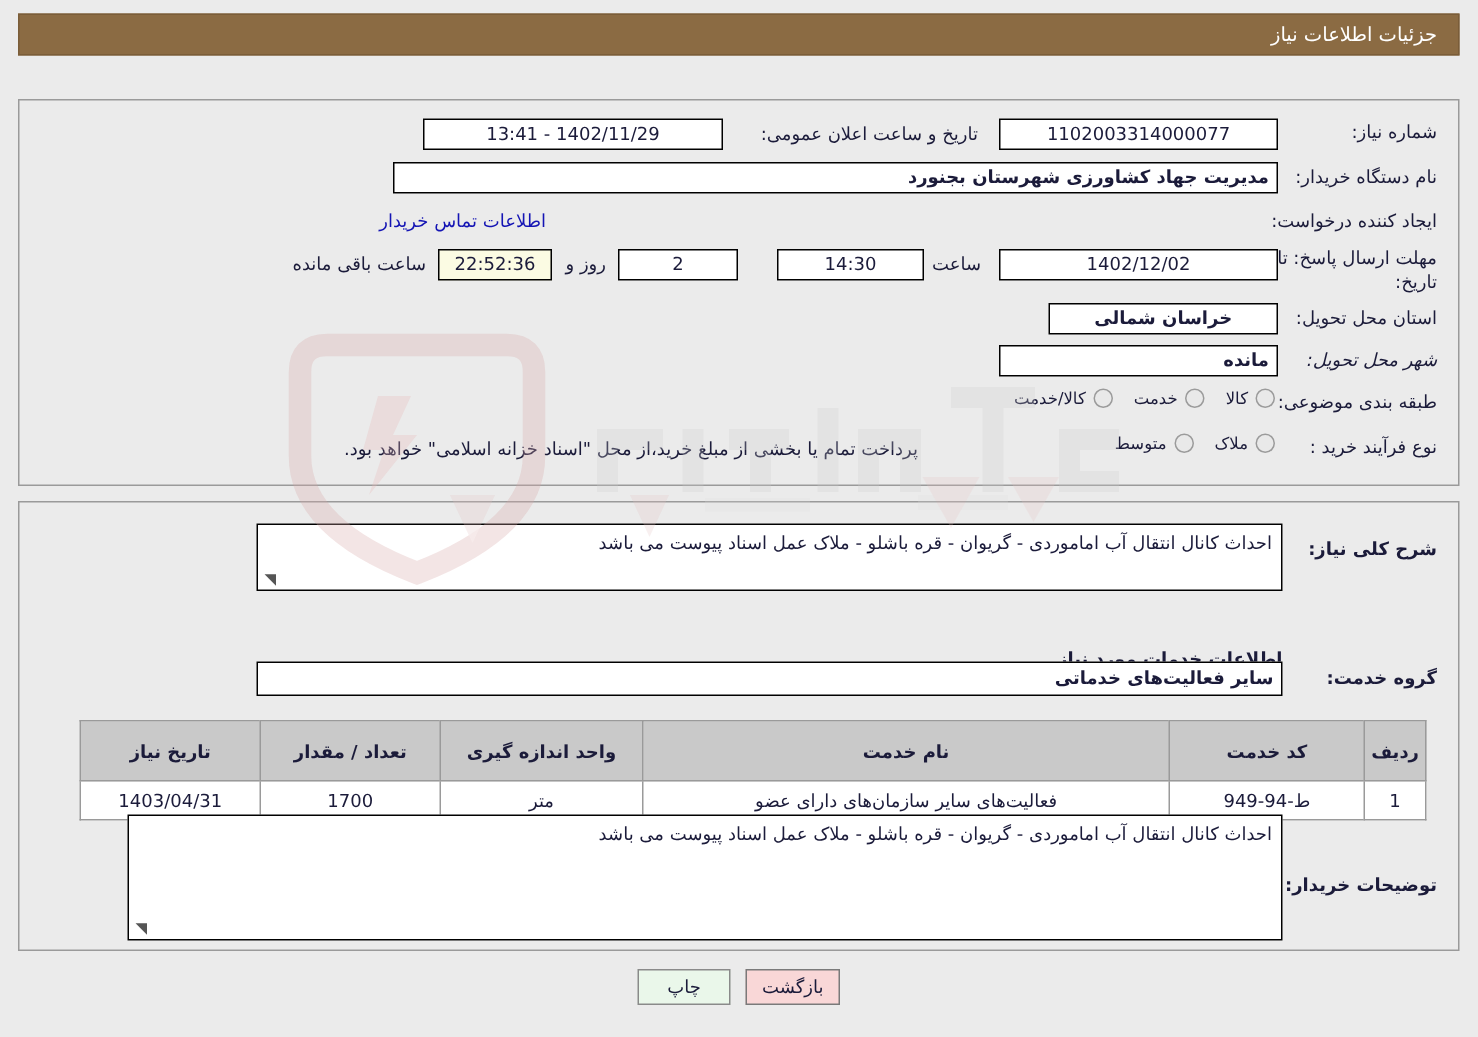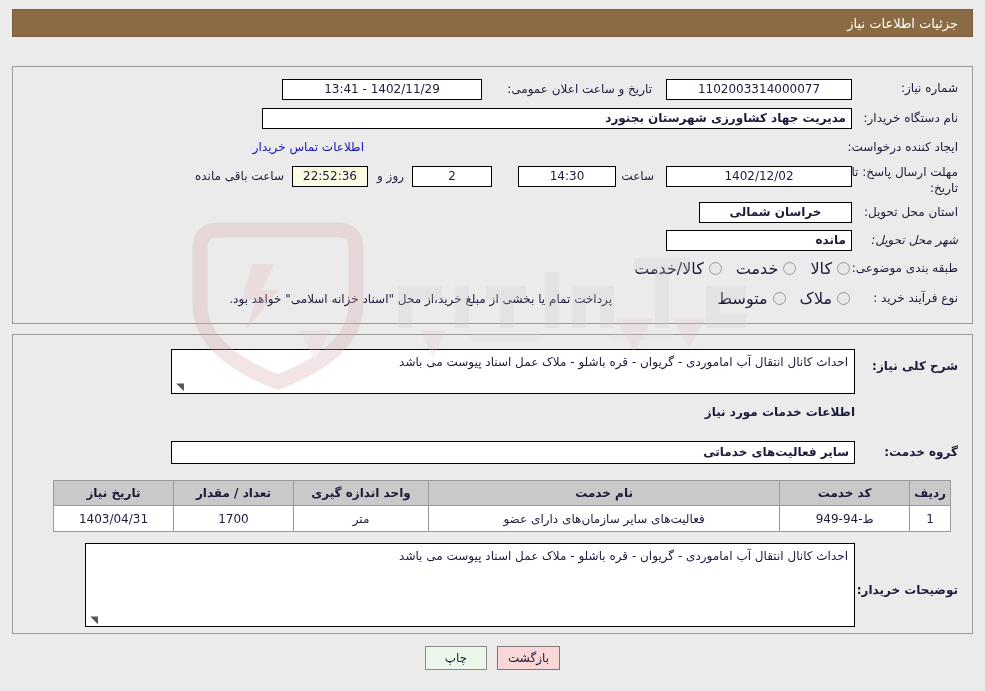--- a/index.html
+++ b/index.html
@@ -115,21 +115,21 @@
   .radio {
     width: 13px;
     height: 13px;
     border-radius: 50%;
     border: 1px solid #9b9b9b;
     background: #e9e9e9;
     display: inline-block;
     position: relative;
     flex: none;
   }
-  .radio-label { font-size: 16px; color: #1b1b3a; }
+  .radio-label { font-size: 11px; color: #1b1b3a; }
 
   
   .ta {
     background: #ffffff;
     border: 1px solid #000000;
     font-size: 12px;
     color: #1b1b3a;
     padding: 4px 6px 0 6px;
     text-align: right;
     position: relative;
@@ -146,20 +146,21 @@
     font-size: 10px;
     line-height: 10px;
   }
 
   
   .sect-head {
     position: absolute;
     font-size: 12px;
     font-weight: bold;
     color: #1b1b3a;
+    margin-top: 27px;
   }
 
   
   .tbl-wrap {
     position: absolute;
     left: 40px;
     top: 145px;
     width: 898px;
   }
   table.grid {
@@ -168,21 +169,21 @@
     font-size: 12px;
     background: #ffffff;
     border: 1px solid #9a9a9a;
   }
   table.grid th {
     background: #c9c9c9;
     border: 1px solid #9a9a9a;
     color: #1b1b3a;
     font-weight: bold;
     font-size: 12px;
-    height: 25px;
+    height: 40px;
     padding: 2px 4px;
     text-align: center;
     white-space: nowrap;
   }
   table.grid td {
     background: #ffffff;
     border: 1px solid #9a9a9a;
     color: #1b1b3a;
     font-size: 12px;
     height: 26px;

